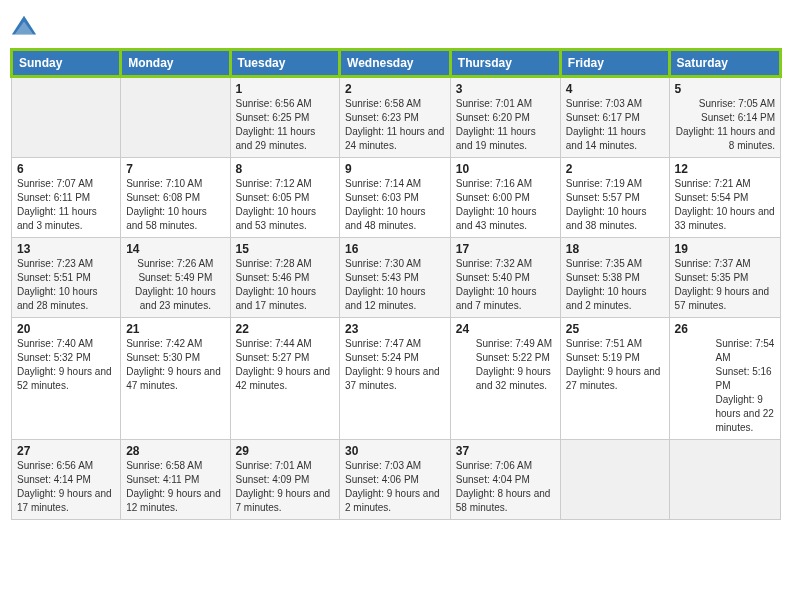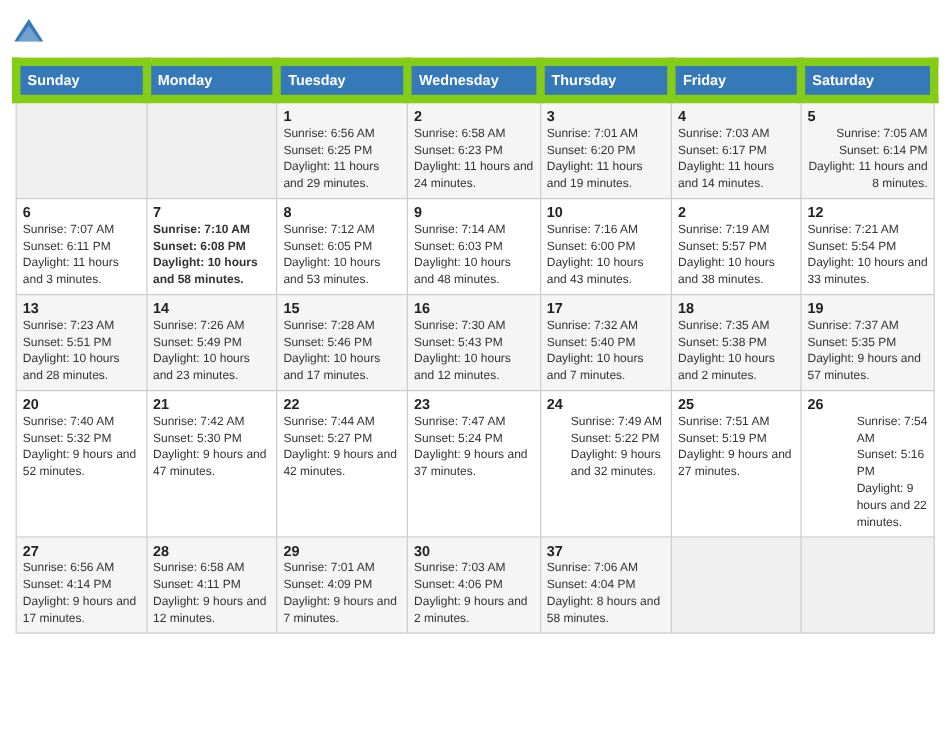--- a/index.html
+++ b/index.html
@@ -59,21 +59,21 @@
       border-collapse: collapse;
       font-size: 10.5px;
     }
     thead tr th {
       background-color: #3579b8;
       color: #fff;
       text-align: left;
       padding: 5px 6px;
       font-size: 12px;
       font-weight: bold;
-      border: 7px solid #84cc16;
+      border: 3px solid #84cc16;
     }
     tbody tr td {
       border: 1px solid #ccc;
       vertical-align: top;
       padding: 4px 5px;
       width: 113px;
       min-height: 70px;
       height: 80px;
       color: #222;
       background: #fff;
@@ -168,21 +168,21 @@
       </tr>
       <tr>
         <td>
           <span class="day-num">6</span>
           <div class="day-info" style="white-space: pre-line;">Sunrise: 7:07 AM
 Sunset: 6:11 PM
 Daylight: 11 hours and 3 minutes.</div>
         </td>
         <td>
           <span class="day-num">7</span>
-          <div class="day-info" style="white-space: pre-line; font-weight: bold;">Sunrise: 7:10 AM
+          <div class="day-info" style="white-space: pre-line;">Sunrise: 7:10 AM
 Sunset: 6:08 PM
 Daylight: 10 hours and 58 minutes.</div>
         </td>
         <td>
           <span class="day-num">8</span>
           <div class="day-info" style="white-space: pre-line;">Sunrise: 7:12 AM
 Sunset: 6:05 PM
 Daylight: 10 hours and 53 minutes.</div>
         </td>
         <td>
@@ -212,21 +212,21 @@
       </tr>
       <tr>
         <td>
           <span class="day-num">13</span>
           <div class="day-info" style="white-space: pre-line;">Sunrise: 7:23 AM
 Sunset: 5:51 PM
 Daylight: 10 hours and 28 minutes.</div>
         </td>
         <td>
           <span class="day-num">14</span>
-          <div class="day-info" style="white-space: pre-line;">Sunrise: 7:26 AM
+          <div class="day-info" style="white-space: pre-line; text-align: center;">Sunrise: 7:26 AM
 Sunset: 5:49 PM
 Daylight: 10 hours and 23 minutes.</div>
         </td>
         <td>
           <span class="day-num">15</span>
           <div class="day-info" style="white-space: pre-line;">Sunrise: 7:28 AM
 Sunset: 5:46 PM
 Daylight: 10 hours and 17 minutes.</div>
         </td>
         <td>

